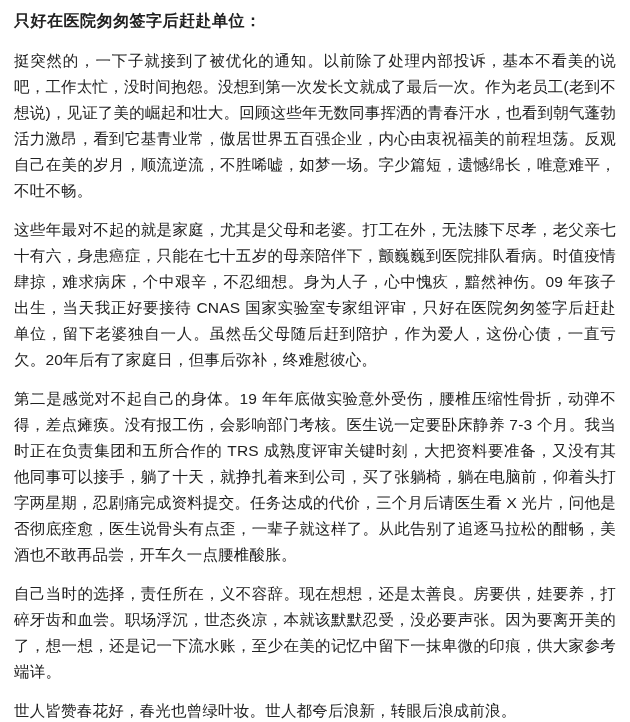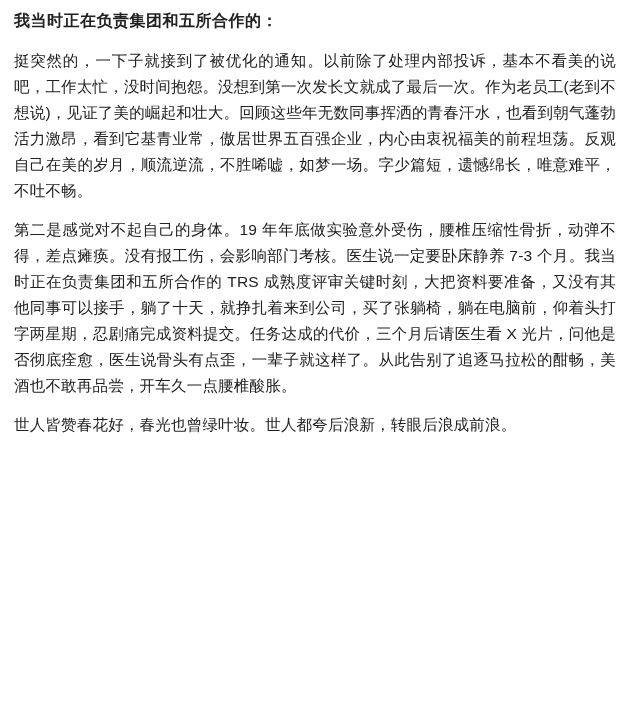--- a/index.html
+++ b/index.html
@@ -33,22 +33,24 @@
     word-break: break-all;
   }
   .para:last-child {
     margin-bottom: 0;
   }
 </style>
 </head>
 <body>
 
 <div class="article">
-  <h1 class="title">我当时正在负责集团和五所合作的：</h1>
+  <h1 class="title">只好在医院匆匆签字后赶赴单位：</h1>
 
   <p class="para">挺突然的，一下子就接到了被优化的通知。以前除了处理内部投诉，基本不看美的说吧，工作太忙，没时间抱怨。没想到第一次发长文就成了最后一次。作为老员工(老到不想说)，见证了美的崛起和壮大。回顾这些年无数同事挥洒的青春汗水，也看到朝气蓬勃活力激昂，看到它基青业常，傲居世界五百强企业，内心由衷祝福美的前程坦荡。反观自己在美的岁月，顺流逆流，不胜唏嘘，如梦一场。字少篇短，遗憾绵长，唯意难平，不吐不畅。</p>
 
+  <p class="para">这些年最对不起的就是家庭，尤其是父母和老婆。打工在外，无法膝下尽孝，老父亲七十有六，身患癌症，只能在七十五岁的母亲陪伴下，颤巍巍到医院排队看病。时值疫情肆掠，难求病床，个中艰辛，不忍细想。身为人子，心中愧疚，黯然神伤。09 年孩子出生，当天我正好要接待 CNAS 国家实验室专家组评审，只好在医院匆匆签字后赶赴单位，留下老婆独自一人。虽然岳父母随后赶到陪护，作为爱人，这份心债，一直亏欠。20年后有了家庭日，但事后弥补，终难慰彼心。</p>
 
   <p class="para">第二是感觉对不起自己的身体。19 年年底做实验意外受伤，腰椎压缩性骨折，动弹不得，差点瘫痪。没有报工伤，会影响部门考核。医生说一定要卧床静养 7-3 个月。我当时正在负责集团和五所合作的 TRS 成熟度评审关键时刻，大把资料要准备，又没有其他同事可以接手，躺了十天，就挣扎着来到公司，买了张躺椅，躺在电脑前，仰着头打字两星期，忍剧痛完成资料提交。任务达成的代价，三个月后请医生看 X 光片，问他是否彻底痊愈，医生说骨头有点歪，一辈子就这样了。从此告别了追逐马拉松的酣畅，美酒也不敢再品尝，开车久一点腰椎酸胀。</p>
 
+  <p class="para">自己当时的选择，责任所在，义不容辞。现在想想，还是太善良。房要供，娃要养，打碎牙齿和血尝。职场浮沉，世态炎凉，本就该默默忍受，没必要声张。因为要离开美的了，想一想，还是记一下流水账，至少在美的记忆中留下一抹卑微的印痕，供大家参考端详。</p>
 
   <p class="para">世人皆赞春花好，春光也曾绿叶妆。世人都夸后浪新，转眼后浪成前浪。</p>
 </div>
 
 </body></html>

